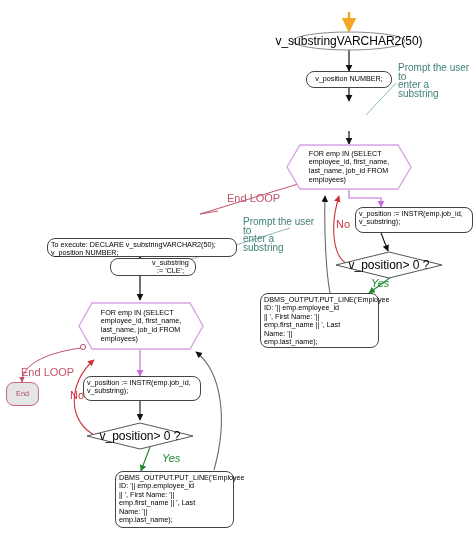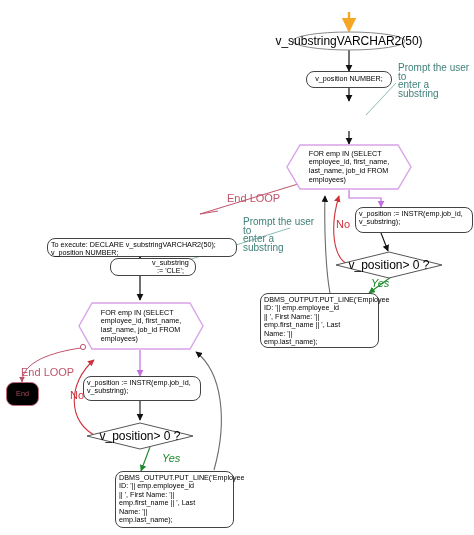--- a/index.html
+++ b/index.html
@@ -42,21 +42,21 @@
     background: #ffffff;
     padding: 2px 3px;
     text-align: center;
     display: flex;
     align-items: center;
     justify-content: center;
     white-space: pre-line;
   }
   .endbox {
     border: 1px solid #c46a7a;
-    background: #000000;
+    background: #e5e5e5;
     color: #b0485c;
     display: flex;
     align-items: center;
     justify-content: center;
     font-size: 7.2px;
   }
   .oval-wrap {
     position: absolute;
   }
   .oval-label {

